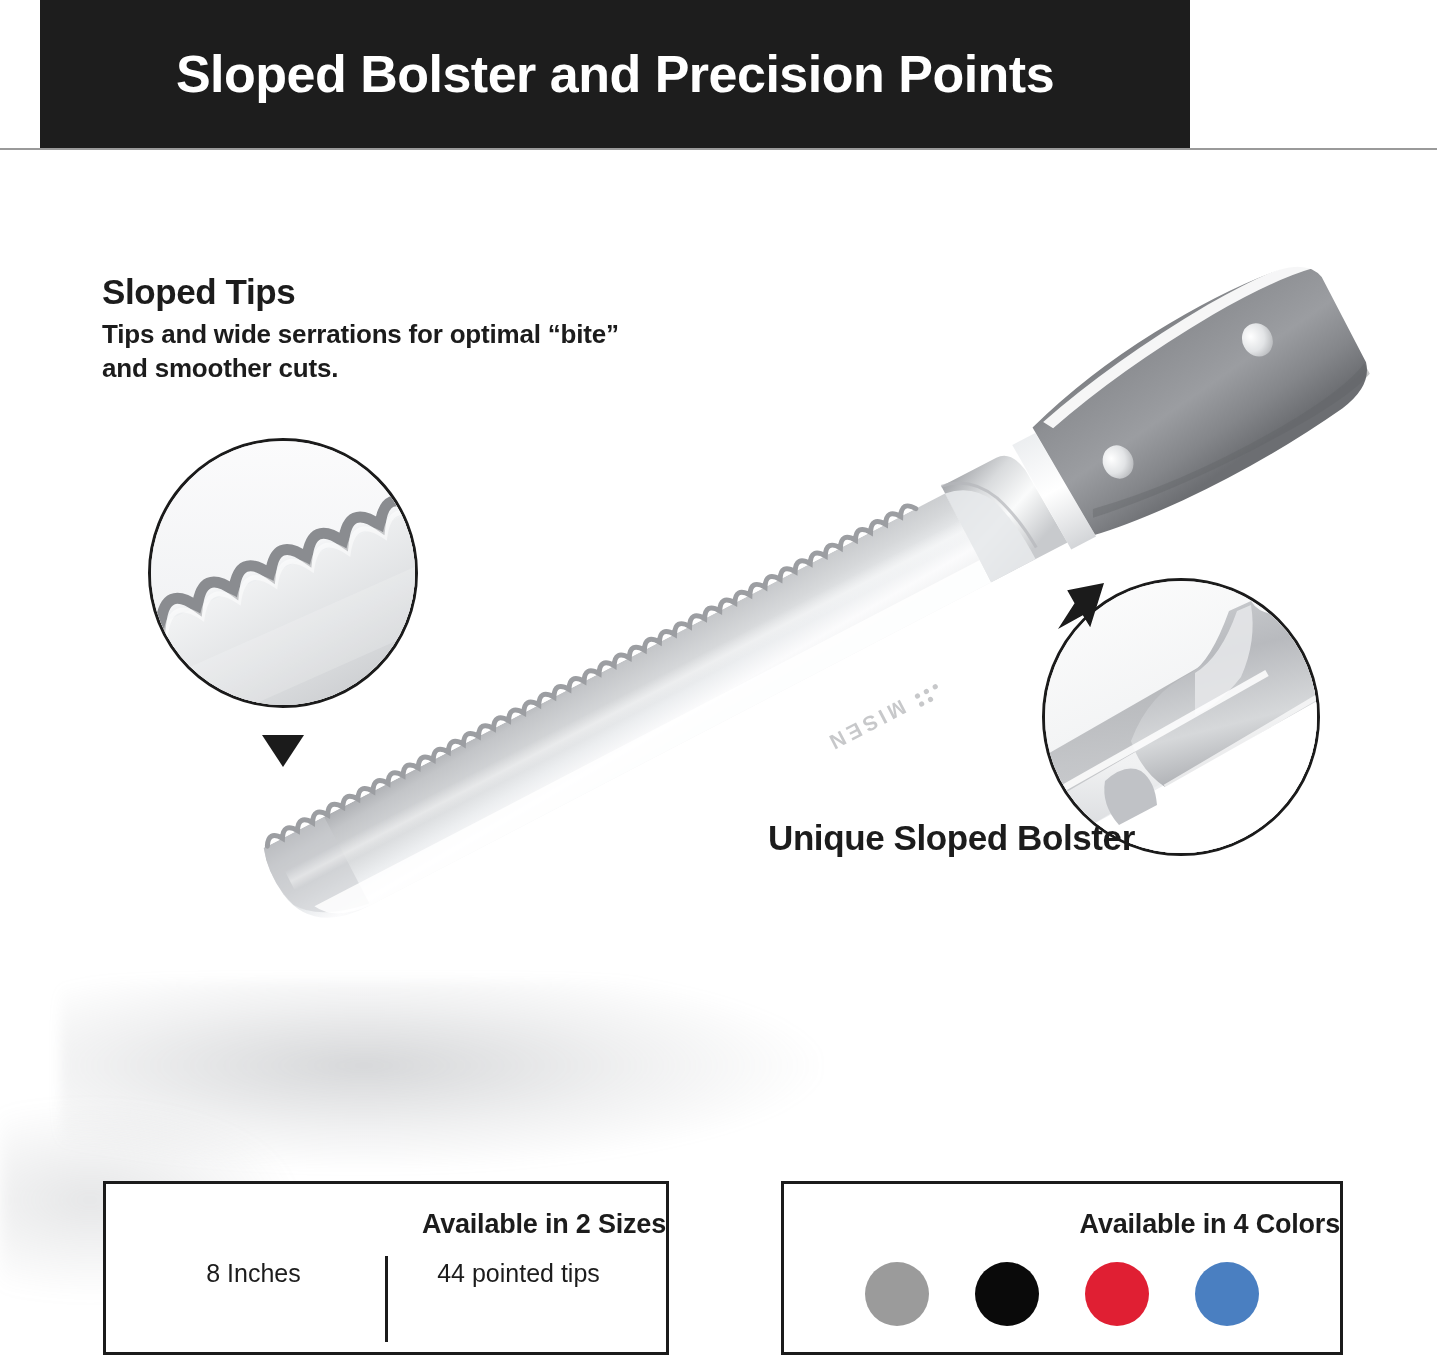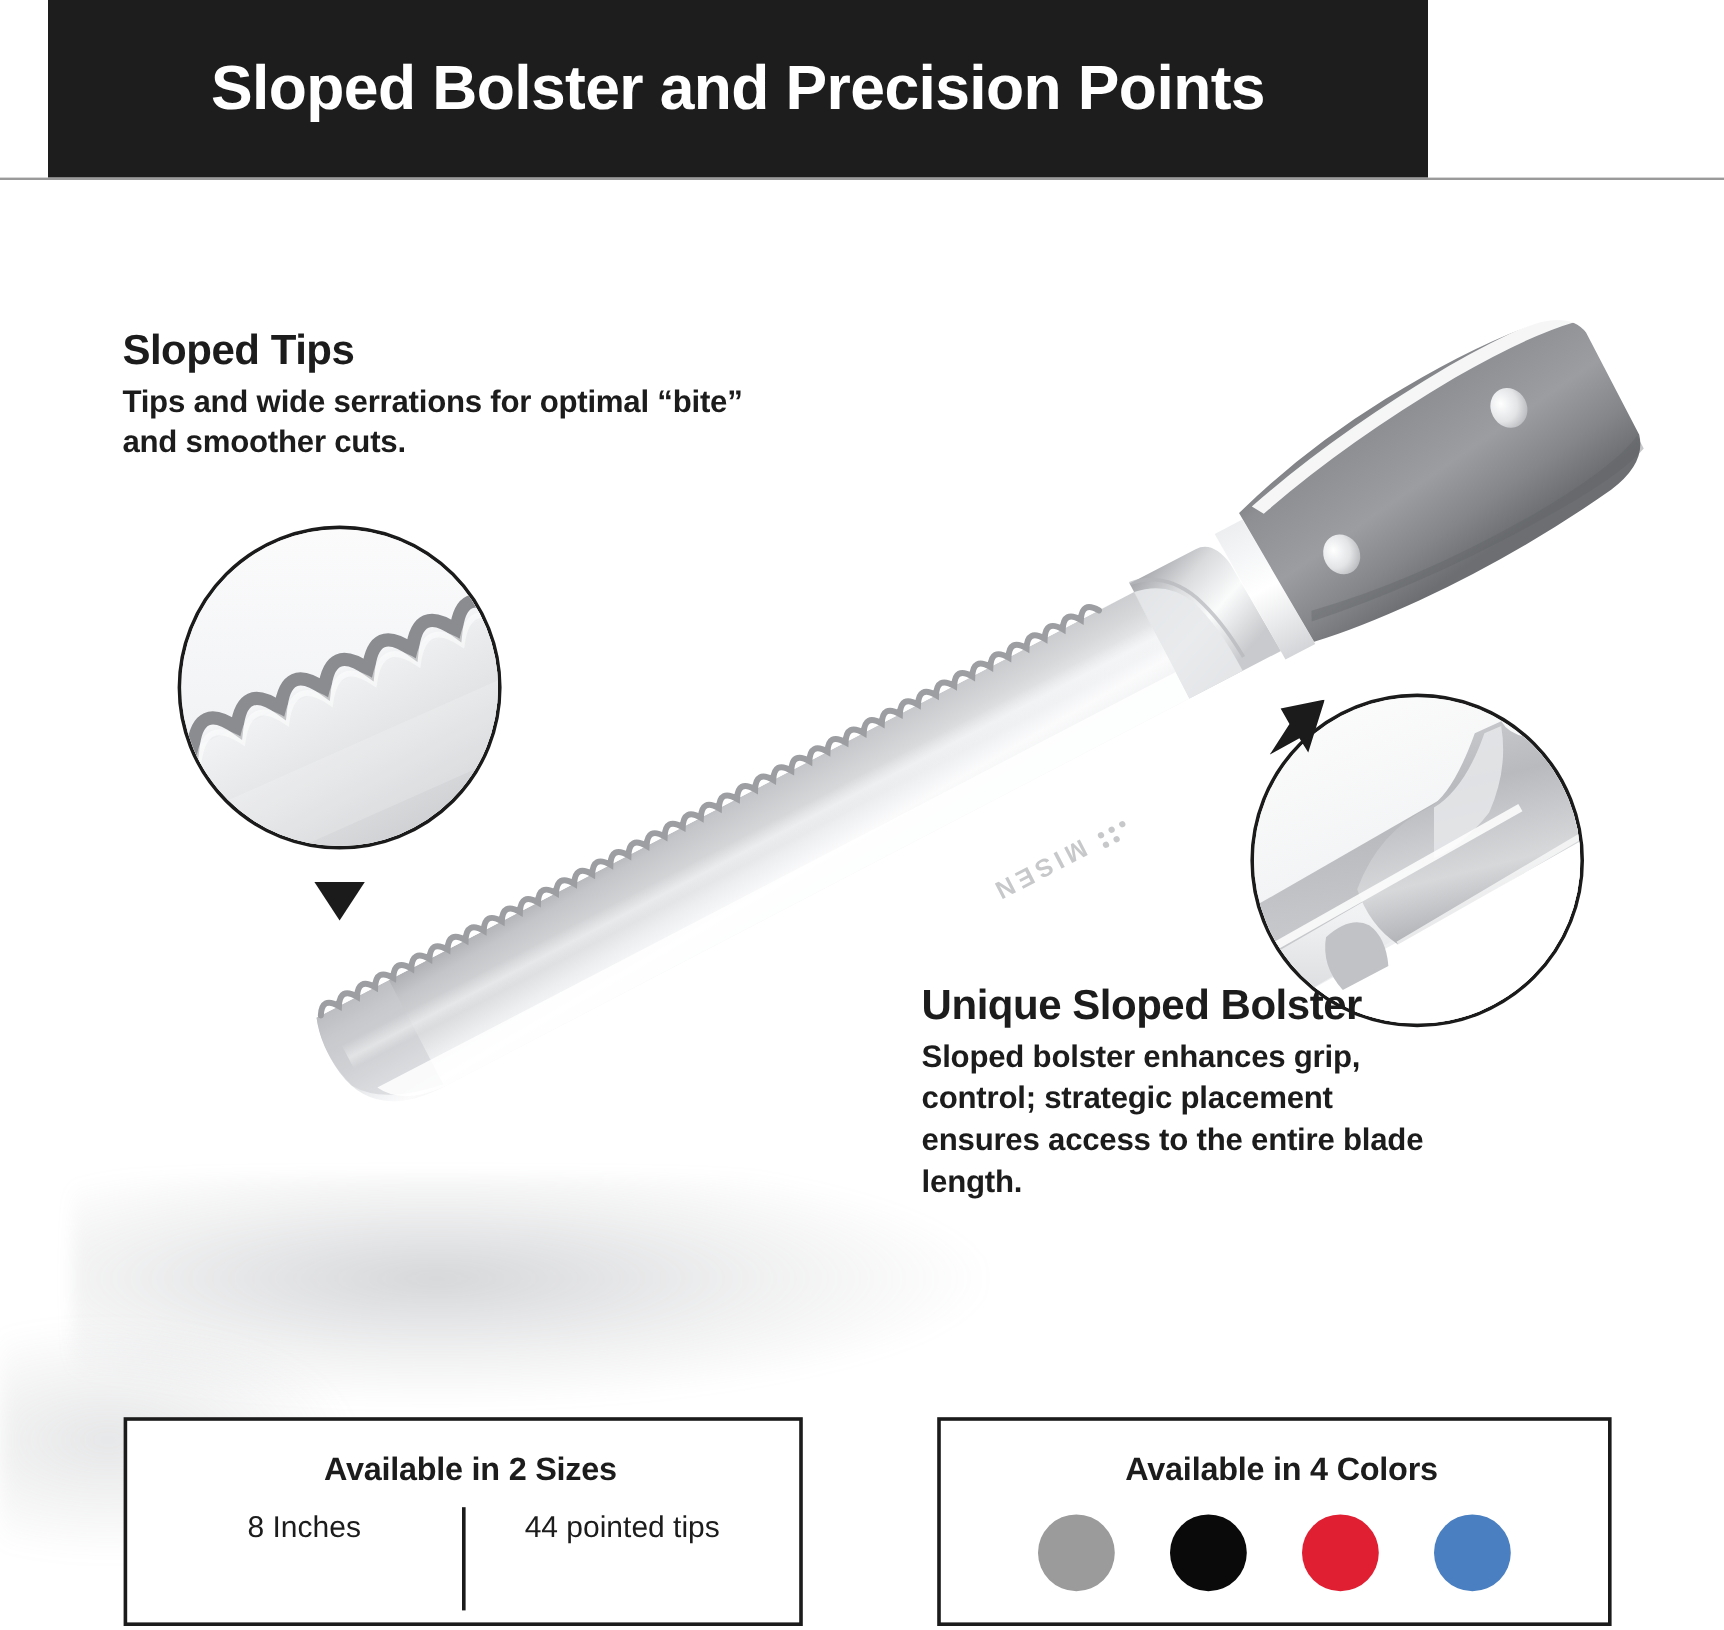--- a/index.html
+++ b/index.html
@@ -119,21 +119,21 @@
   .info-box {
     position: absolute;
     background: #ffffff;
     border: 3px solid #1b1b1b;
     box-sizing: border-box;
   }
   #box-sizes  { left: 103px; top: 1181px; width: 566px; height: 174px; }
   #box-colors { left: 781px; top: 1181px; width: 562px; height: 174px; }
 
   .box-title {
-    text-align: center;
+    text-align: right;
     font-size: 27px;
     font-weight: bold;
     color: #1c1c1c;
     letter-spacing: -0.2px;
     margin: 25px 0 0 12px;
   }
 
   .sizes-row {
     display: flex;
     align-items: stretch;
@@ -424,21 +424,20 @@
   </div>
   <div class="mag-pointer" id="pointer-bolster"></div>
 
   <div class="callout-text" id="pointed-tips-text">
     <p class="callout-heading">Sloped Tips</p>
     <p class="callout-body">Tips and wide serrations for optimal “bite” and smoother cuts.</p>
   </div>
 
   <div class="callout-text" id="sloped-bolster-text">
     <p class="callout-heading">Unique Sloped Bolster</p>
-    <p class="callout-body">Sloped bolster enhances grip, control; strategic placement ensures access to the entire blade length.</p>
   </div>
 
   <div class="info-box" id="box-sizes">
     <p class="box-title">Available in 2 Sizes</p>
     <div class="sizes-row">
       <div class="size-col">
         <div>8 Inches</div>
       </div>
       <div class="size-divider"></div>
       <div class="size-col">

